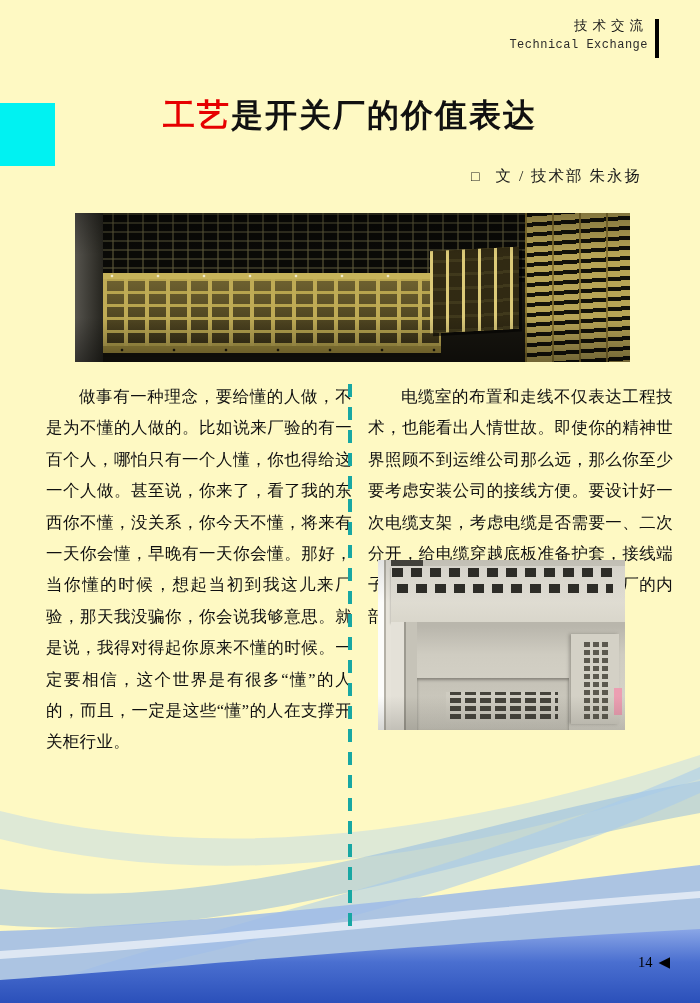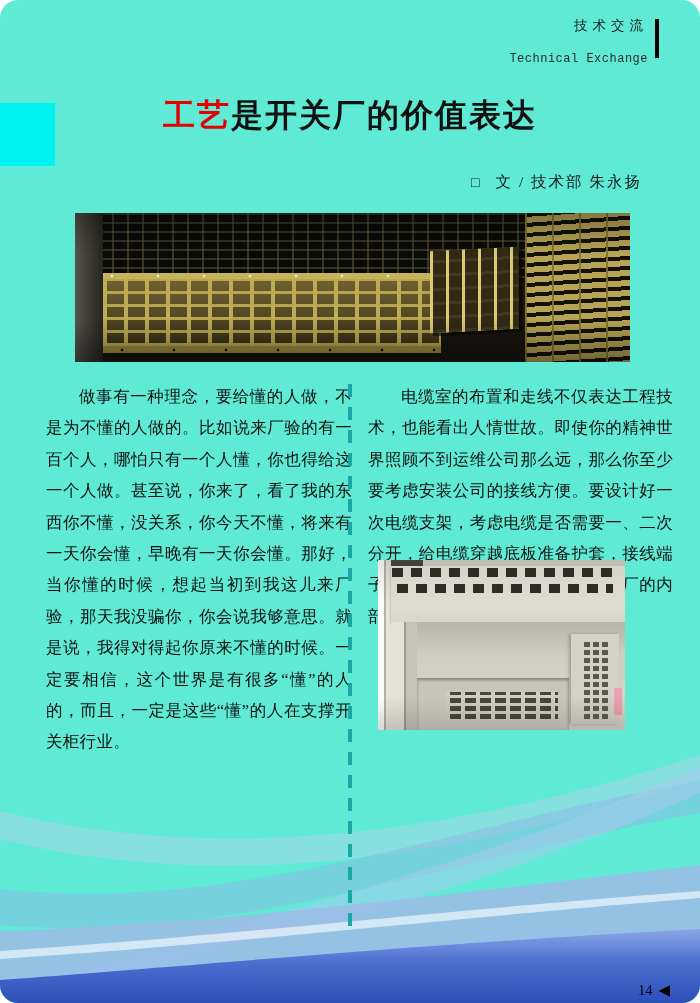--- a/index.html
+++ b/index.html
@@ -1,32 +1,31 @@
 <!DOCTYPE html>
 <html><head>
 <meta charset="utf-8">
 <style>
   html,body { margin:0; padding:0; }
   .page {
     position:relative; width:700px; height:1003px; overflow:hidden;
-    background:#5eead4;
+    background:#fef9c3;
     font-family:"Liberation Serif","DejaVu Serif",serif;
-    border-radius:18px;
   }
   
   .hdr { position:absolute; top:17px; right:52px; text-align:right; z-index:3; }
   .hdr-zh { font-size:13.5px; letter-spacing:5px; color:#1c1c1c; }
-  .hdr-en { font-size:12px; font-family:"Liberation Mono","DejaVu Sans Mono",monospace; color:#2a2a2a; letter-spacing:0.5px; margin-top:17px; }
+  .hdr-en { font-size:12px; font-family:"Liberation Mono","DejaVu Sans Mono",monospace; color:#2a2a2a; letter-spacing:0.5px; margin-top:3px; }
   .hdr-bar { position:absolute; top:19px; right:41px; width:4px; height:39px; background:#000; z-index:3; }
   
   .accent-square { position:absolute; left:0; top:103px; width:55px; height:63px; background:#00f2f2; z-index:2; }
   
   .title { position:absolute; left:0; top:94px; width:100%; text-align:center; font-size:32px; font-weight:700; letter-spacing:2px; color:#111; z-index:3; }
   .title .hl { color:#e60000; }
-  .byline { position:absolute; top:172px; right:58px; font-size:15.5px; color:#1a1a1a; letter-spacing:2px; z-index:3; }
+  .byline { position:absolute; top:166px; right:58px; font-size:15.5px; color:#1a1a1a; letter-spacing:2px; z-index:3; }
   .byline .sq { font-size:14px; margin-right:14px; }
   
   .coltext { position:absolute; font-size:16.5px; line-height:31.4px; color:#101010; text-align:justify; letter-spacing:0.3px; z-index:2; }
   .coltext p { margin:0; text-indent:2em; }
   .lcol  { left:46px;  top:381px; width:306px; }
   .rcol1 { left:368px; top:381px; width:305px; }
   .rcol2 { left:368px; top:744px; width:305px; }
   
   .divider { position:absolute; left:348px; top:384px; width:4px; height:542px; z-index:2;
     background:repeating-linear-gradient(180deg,#18a7a3 0 13px,transparent 13px 23px); }
@@ -92,21 +91,21 @@
   .p2-rightperf { position:absolute; right:14px; top:82px; width:30px; height:80px;
     background:
       repeating-linear-gradient(90deg,#d4d1c6 0 3px,rgba(0,0,0,0) 3px 9px),
       repeating-linear-gradient(0deg,#d4d1c6 0 3px,rgba(0,0,0,0) 3px 8px),
       #5c594f; }
   .p2-pink { position:absolute; right:3px; top:128px; width:8px; height:27px; background:#ec9fb2; }
   .p2-shade { position:absolute; inset:0;
     background:linear-gradient(180deg, rgba(40,40,35,.12), rgba(0,0,0,0) 25% 80%, rgba(40,40,35,.18)); }
   
   .waves { position:absolute; left:0; bottom:0; z-index:1; }
-  .pageno { position:absolute; right:30px; bottom:4px; z-index:4; font-size:14.5px; color:#000; }
+  .pageno { position:absolute; right:30px; bottom:32px; z-index:4; font-size:14.5px; color:#000; }
   .pageno .tri { font-size:15px; margin-left:6px; }
 </style>
 </head>
 <body>
 
 <div class="page">
 
   <svg class="waves" viewBox="0 0 700 310" width="700" height="310" preserveAspectRatio="none">
     <defs>
       <linearGradient id="gdeep" x1="0" y1="0" x2="0" y2="1">

